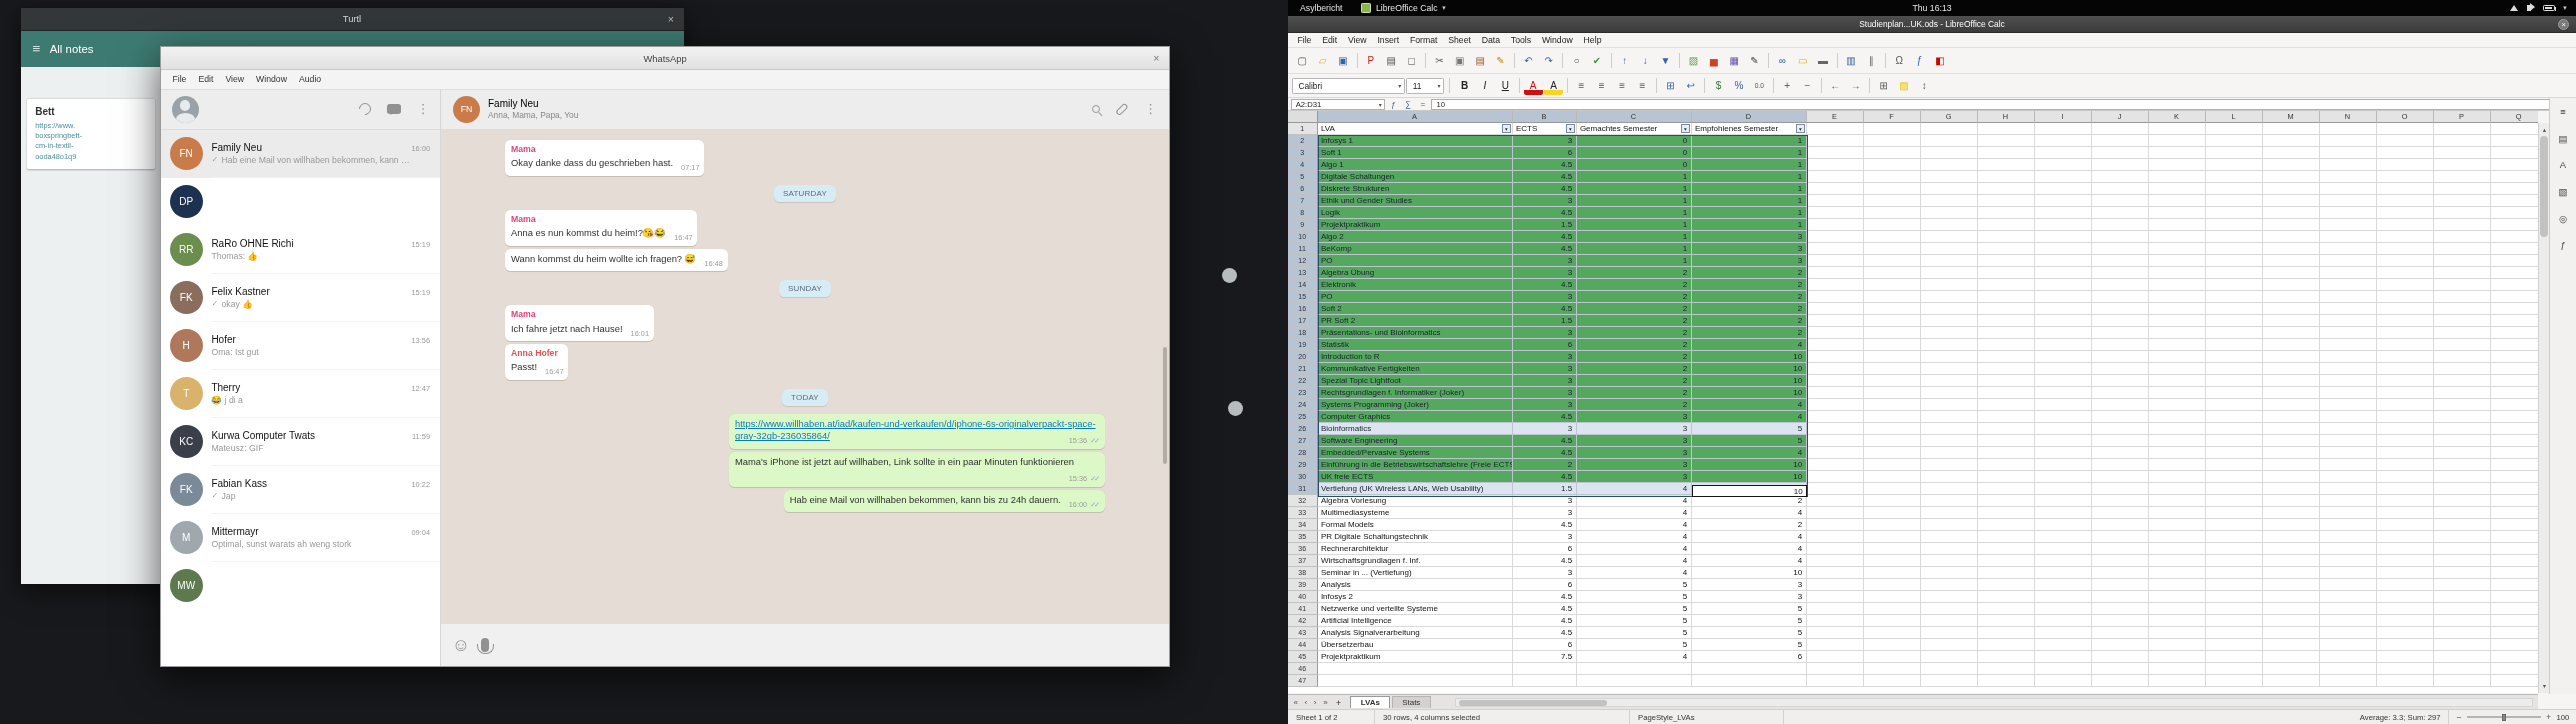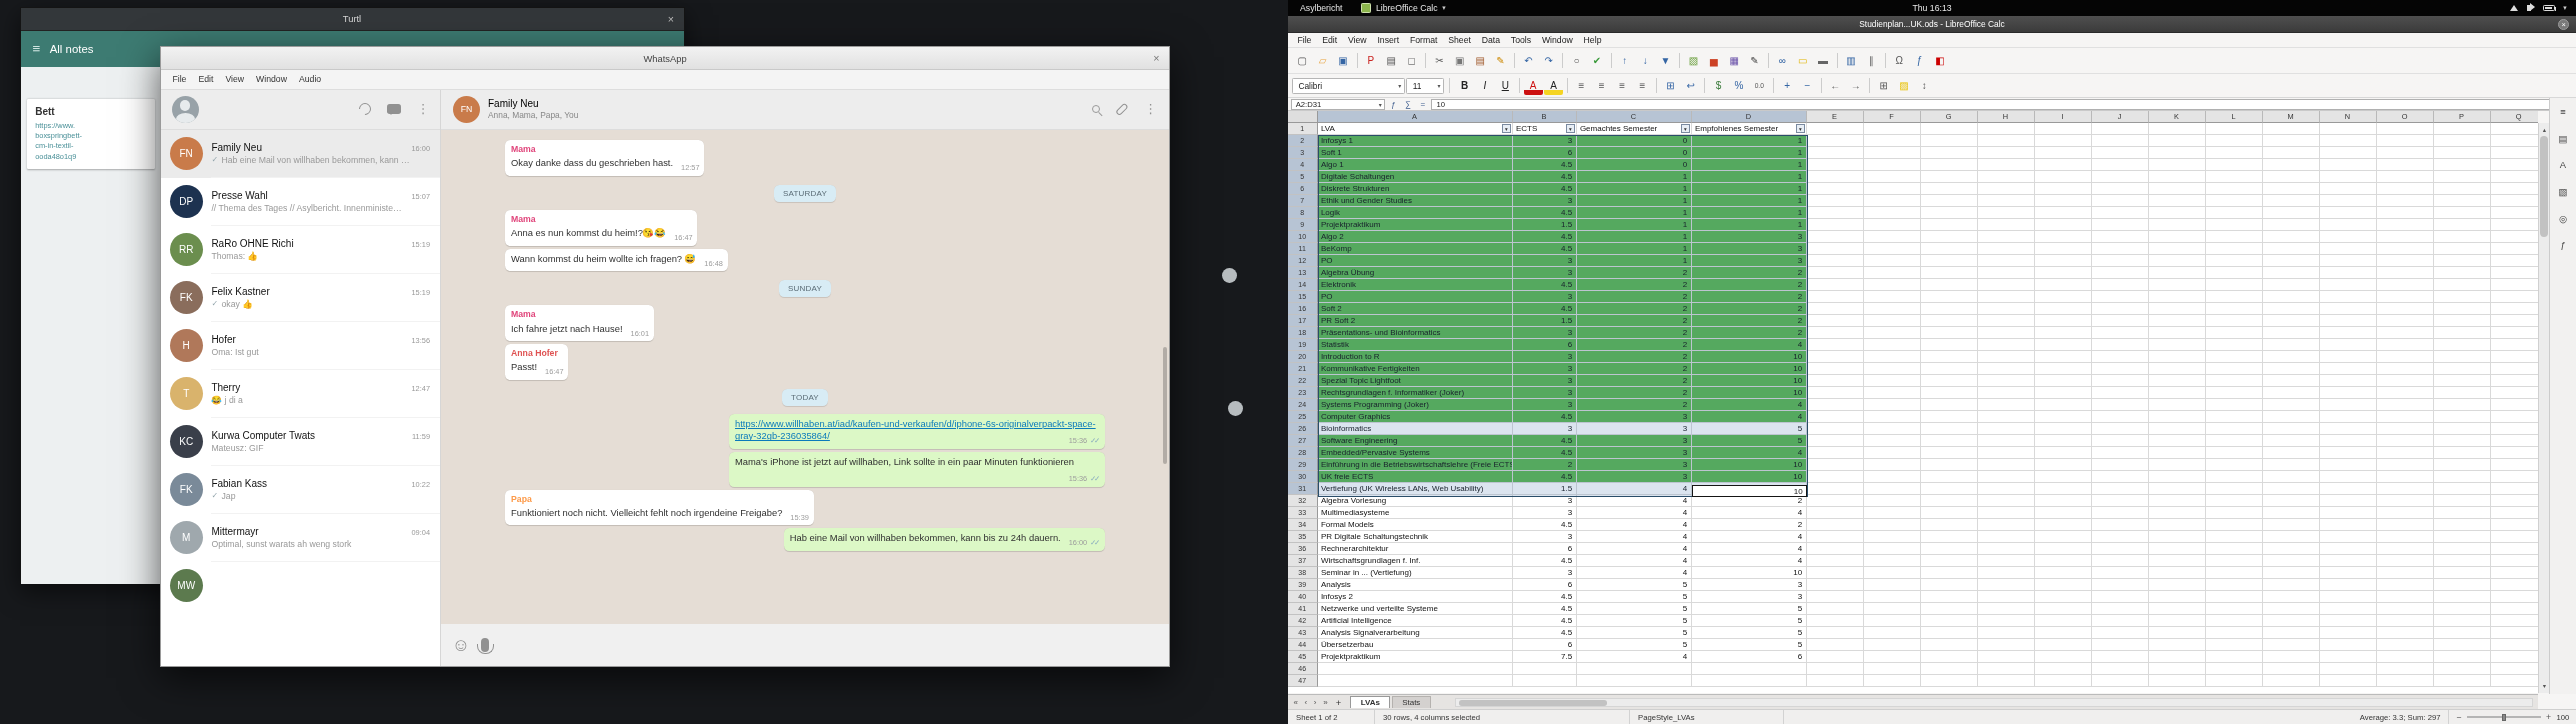--- a/index.html
+++ b/index.html
@@ -252,29 +252,20 @@
                   <span class="chat-time" data-name="chat-time">16:00</span>
                 </div>
                 <div class="chat-preview" data-name="chat-preview">
                   <span class="tick" data-name="message-tick-icon">✓</span>
                   <span>Hab eine Mail von willhaben bekommen, kann …</span>
                 </div>
               </div>
             </div>
             <div class="chat-item" data-name="chat-list-item">
               <div class="avatar" data-name="avatar" style="background: rgb(29, 50, 80);">DP</div>
-              <div class="chat-main">
-                <div class="chat-row1">
-                  <span class="chat-name" data-name="chat-name">Presse Wahl</span>
-                  <span class="chat-time" data-name="chat-time">15:07</span>
-                </div>
-                <div class="chat-preview" data-name="chat-preview">
-                  <span>// Thema des Tages // Asylbericht. Innenministe…</span>
-                </div>
-              </div>
             </div>
             <div class="chat-item" data-name="chat-list-item">
               <div class="avatar" data-name="avatar" style="background: rgb(107, 142, 78);">RR</div>
               <div class="chat-main">
                 <div class="chat-row1">
                   <span class="chat-name" data-name="chat-name">RaRo OHNE Richi</span>
                   <span class="chat-time" data-name="chat-time">15:19</span>
                 </div>
                 <div class="chat-preview" data-name="chat-preview">
                   <span>Thomas: 👍</span>
@@ -370,21 +361,21 @@
           <div class="conv-icons">
             <span class="mag" data-name="search-icon"></span>
             <span class="clip" data-name="attach-icon"></span>
             <span class="vdots" data-name="menu-dots-icon">⋮</span>
           </div>
         </div>
         <div class="messages" data-name="messages-area">
           <div class="msg-scroll" id="msg-list" data-name="message-list">
               <div class="msg-row in">
                 <div class="bubble bubble-in" data-name="message-bubble-incoming"><div class="sender" data-name="message-sender" style="color: rgb(224, 69, 123);">Mama</div><span class="msg-text" data-name="message-text">Okay danke dass du geschrieben hast.</span><span class="meta">
-                    <span class="msg-time" data-name="message-time">12:57</span>
+                    <span class="msg-time" data-name="message-time">07:17</span>
                   </span></div>
               </div>
               <div class="date-pill" data-name="date-divider">SATURDAY</div>
               <div class="msg-row in">
                 <div class="bubble bubble-in" data-name="message-bubble-incoming"><div class="sender" data-name="message-sender" style="color: rgb(224, 69, 123);">Mama</div><span class="msg-text" data-name="message-text">Anna es nun kommst du heim!?😘😂</span><span class="meta">
                     <span class="msg-time" data-name="message-time">16:47</span>
                   </span></div>
               </div>
               <div class="msg-row in">
                 <div class="bubble bubble-in" data-name="message-bubble-incoming"><span class="msg-text" data-name="message-text">Wann kommst du heim wollte ich fragen? 😅</span><span class="meta">
@@ -406,25 +397,20 @@
               <div class="msg-row out">
                 <div class="bubble bubble-out" data-name="message-bubble-outgoing"><span class="msg-link" data-name="message-link">https://www.willhaben.at/iad/kaufen-und-verkaufen/d/iphone-6s-originalverpackt-space-gray-32gb-236035864/</span><span class="meta">
                     <span class="msg-time" data-name="message-time">15:36</span>
                     <span class="ticks" data-name="double-check-icon">✓✓</span>
                   </span></div>
               </div>
               <div class="msg-row out">
                 <div class="bubble bubble-out" data-name="message-bubble-outgoing"><span class="msg-text" data-name="message-text">Mama's iPhone ist jetzt auf willhaben, Link sollte in ein paar Minuten funktionieren</span><span class="meta">
                     <span class="msg-time" data-name="message-time">15:36</span>
                     <span class="ticks" data-name="double-check-icon">✓✓</span>
-                  </span></div>
-              </div>
-              <div class="msg-row in">
-                <div class="bubble bubble-in" data-name="message-bubble-incoming"><div class="sender" data-name="message-sender" style="color: rgb(253, 154, 73);">Papa</div><span class="msg-text" data-name="message-text">Funktioniert noch nicht. Vielleicht fehlt noch irgendeine Freigabe?</span><span class="meta">
-                    <span class="msg-time" data-name="message-time">15:39</span>
                   </span></div>
               </div>
               <div class="msg-row out">
                 <div class="bubble bubble-out" data-name="message-bubble-outgoing"><span class="msg-text" data-name="message-text">Hab eine Mail von willhaben bekommen, kann bis zu 24h dauern.</span><span class="meta">
                     <span class="msg-time" data-name="message-time">16:00</span>
                     <span class="ticks" data-name="double-check-icon">✓✓</span>
                   </span></div>
               </div>
             </div>
           <div class="msg-scrollbar" data-name="scrollbar-thumb"></div>

